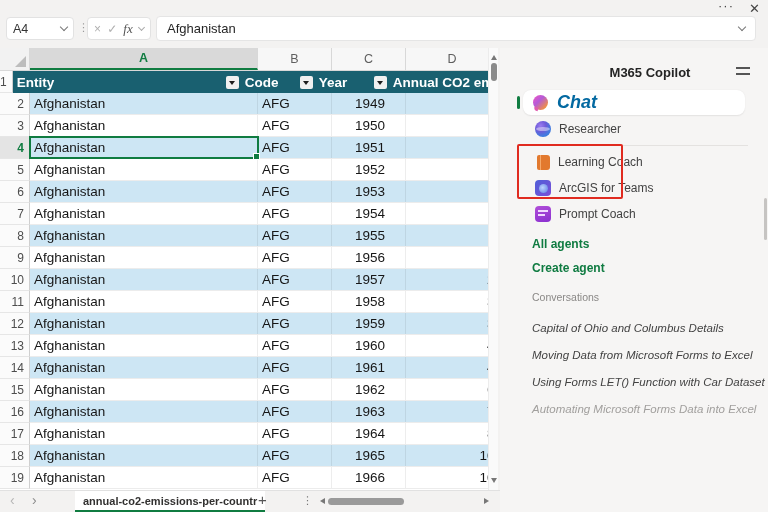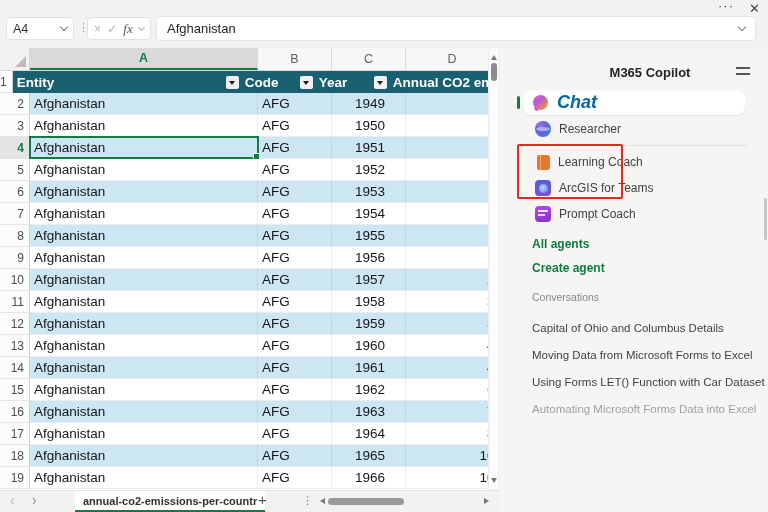--- a/index.html
+++ b/index.html
@@ -102,21 +102,21 @@
   .book-icon::after { content:""; position:absolute; left:2.5px; top:0; width:1.5px; height:15px; background:#f5a96a; }
   .globe-icon { border-radius:4px; background:linear-gradient(135deg,#4f5fd8,#7a4fd8); }
   .globe-icon::after { content:""; position:absolute; left:3.5px; top:3.5px; width:9px; height:9px; border-radius:50%; background:radial-gradient(circle at 40% 40%, #bcd4ff, #5a7ae0); }
   .prompt-chat-icon { border-radius:4px; background:linear-gradient(160deg,#b14fd8,#8a2fd0); }
   .prompt-chat-icon::before { content:""; position:absolute; left:3px; top:4px; width:10px; height:1.6px; background:#f0d8ff; }
   .prompt-chat-icon::after { content:""; position:absolute; left:3px; top:8px; width:7px; height:1.6px; background:#f0d8ff; }
   .agents-divider { margin:3px 20px 3px 20px; height:1px; background:#e4e2e0; }
   .cp-link { margin:10px 0 0 32px; font-size:12px; font-weight:600; color:var(--link-green); cursor:pointer; width:max-content; }
   .cp-link.second { margin-top:10px; }
   .conv-section-label { margin-top:16px; }
-  .conv-list { margin-top:11px; }
+  .conv-list { margin-top:11px;font-style:italic; }
   .conv-item { height:27px; display:flex; align-items:center; padding-left:32px; font-size:11.5px; color:#424242; cursor:pointer; white-space:nowrap; }
   .conv-item.muted { color:#a19f9d; }
   .annotation-red-box { position:absolute; left:17px; top:96px; width:106px; height:55px; border:2px solid var(--annotation-red); border-radius:2px; pointer-events:none; }
   .cp-scroll-thumb { position:absolute; right:1px; top:150px; width:3px; height:42px; background:#c6c4c2; border-radius:2px; }
 </style>
 </head>
 <body>
 
 <div class="app">
 

